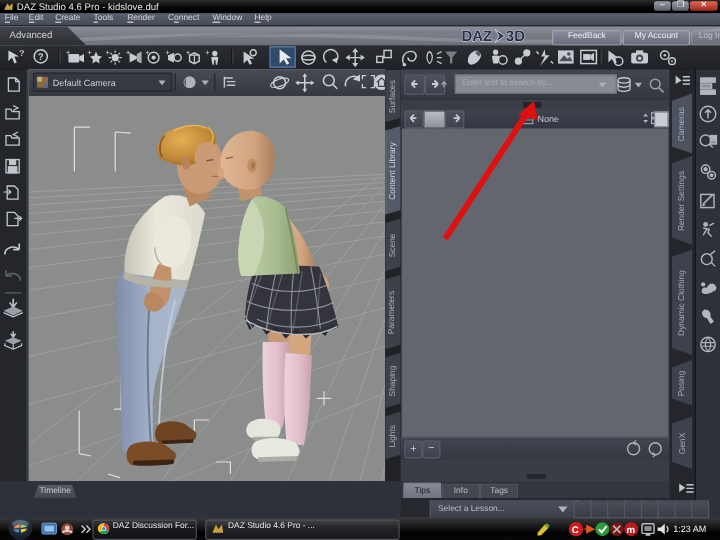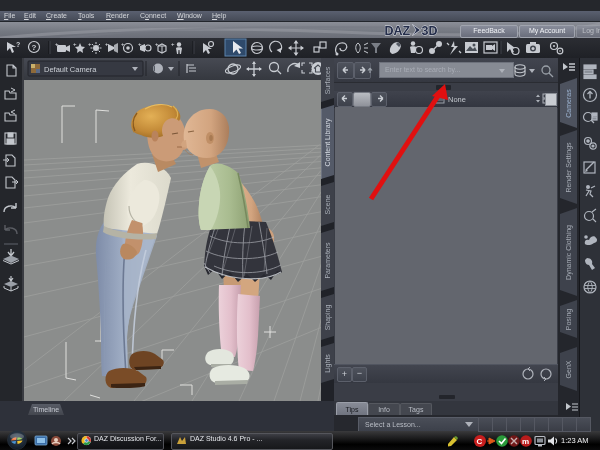--- a/index.html
+++ b/index.html
@@ -38,38 +38,48 @@
   .ricons{position:absolute;left:579px;top:58px;width:21px;height:373px;background:#2e3138;border-left:1px solid #15161a;}
   
   .bottomstrip{position:absolute;left:0;top:401px;width:334px;height:30px;background:#2e313a;}
   
   .taskbar{position:absolute;left:0;top:431px;width:600px;height:19px;background:linear-gradient(#3a3a3c,#161617 45%,#000 70%,#0a0a0b);}
 </style>
 </head>
 <body>
 <div class="win">
 
+  <div class="titlebar">
+    <svg class="appicon" viewBox="0 0 10 8">
+        <path d="M1,7 L4,1 L6,4 L9,1 L9,7 Z" fill="#c9a03a" stroke="#e8c060" stroke-width="0.5"></path>
+      </svg>
+    <div class="titletext">DAZ Studio 4.6 Pro - kidslove.duf</div>
+    <div class="wbtn" style="left:545px;width:14px;background:linear-gradient(#9aa0aa,#5a5f68);">–</div>
+    <div class="wbtn" style="left:560px;width:14px;background:linear-gradient(#9aa0aa,#5a5f68);">❐</div>
+    <div class="wbtn" style="left:575px;width:23px;background:linear-gradient(#e06a5a,#a02a1a);">✕</div>
+  </div>
 
   <div class="menubar">
     <span style="left:4px"><u>F</u>ile</span>
     <span style="left:24px"><u>E</u>dit</span>
     <span style="left:46px"><u>C</u>reate</span>
     <span style="left:78px"><u>T</u>ools</span>
     <span style="left:106px"><u>R</u>ender</span>
     <span style="left:140px">C<u>o</u>nnect</span>
     <span style="left:177px"><u>W</u>indow</span>
     <span style="left:212px"><u>H</u>elp</span>
   </div>
 
   <div class="band">
     <svg width="600" height="16" style="position:absolute;left:0;top:0">
       <path d="M0,16 Q150,2 340,10 T600,2" stroke="#9da0a8" stroke-width="3" fill="none" opacity="0.5"></path>
       <path d="M60,16 Q260,-4 600,12" stroke="#777a84" stroke-width="2" fill="none" opacity="0.6"></path>
     </svg>
   </div>
+  <div class="advtab">Advanced</div>
   <svg class="dazlogo" viewBox="0 0 120 28">
     <text x="1" y="23" font-family="Liberation Sans" font-size="25" font-weight="bold" fill="#252e4a" stroke="#dde0e8" stroke-width="1.6" paint-order="stroke">DAZ</text>
     <path d="M57,3 L73,14 L57,25 L64,14 Z" fill="#252e4a" stroke="#dde0e8" stroke-width="1.4"></path>
     <text x="75" y="23" font-family="Liberation Sans" font-size="25" font-weight="bold" fill="#252e4a" stroke="#dde0e8" stroke-width="1.6" paint-order="stroke">3D</text>
   </svg>
   <div class="hbtn" style="left:460px;width:56px;">FeedBack</div>
   <div class="hbtn" style="left:519px;width:54px;">My Account</div>
   <div class="hbtn" style="left:576px;width:30px;opacity:0.55;">Log In</div>
 
   <div class="toolbar" id="maintoolbar">

